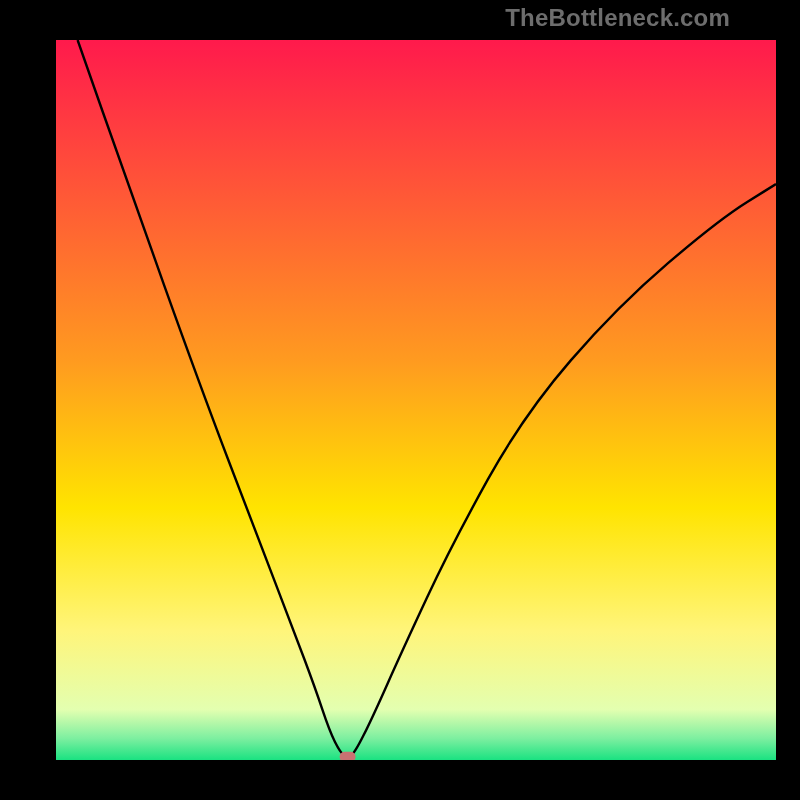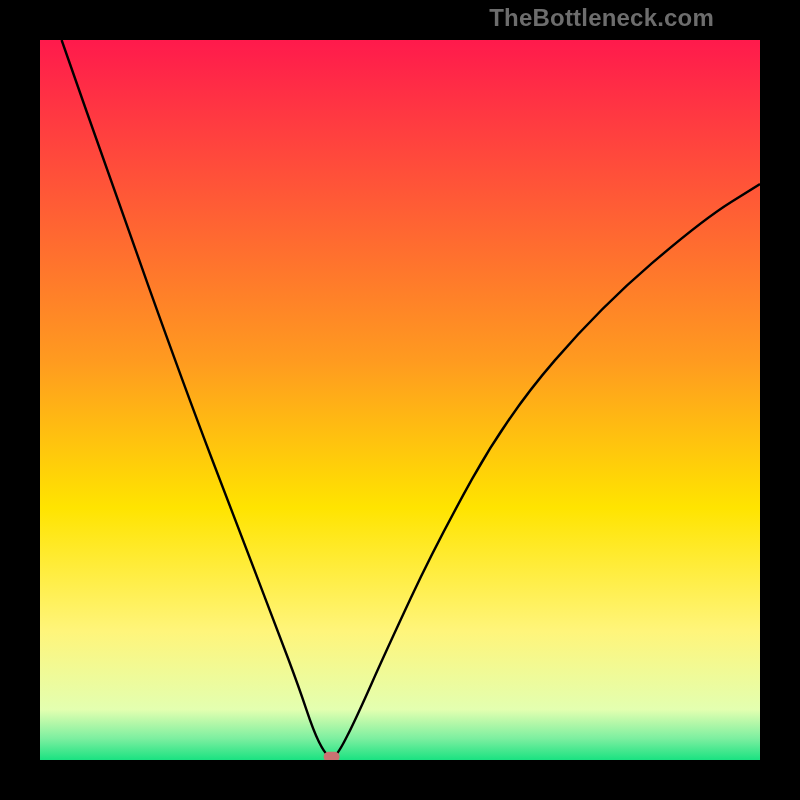--- a/index.html
+++ b/index.html
@@ -8,20 +8,21 @@
     width: 800px;
     height: 800px;
     background: #000000;
     font-family: Arial, Helvetica, sans-serif;
     overflow: hidden;
   }
   .outer {
     position: relative;
     width: 728px;
     height: 800px;
+    margin-left: 16px;
   }
   .watermark {
     position: absolute;
     top: 4px;
     right: 14px;
     font-size: 24px;
     font-weight: 600;
     color: #6d6d6d;
     z-index: 5;
     letter-spacing: 0.2px;

